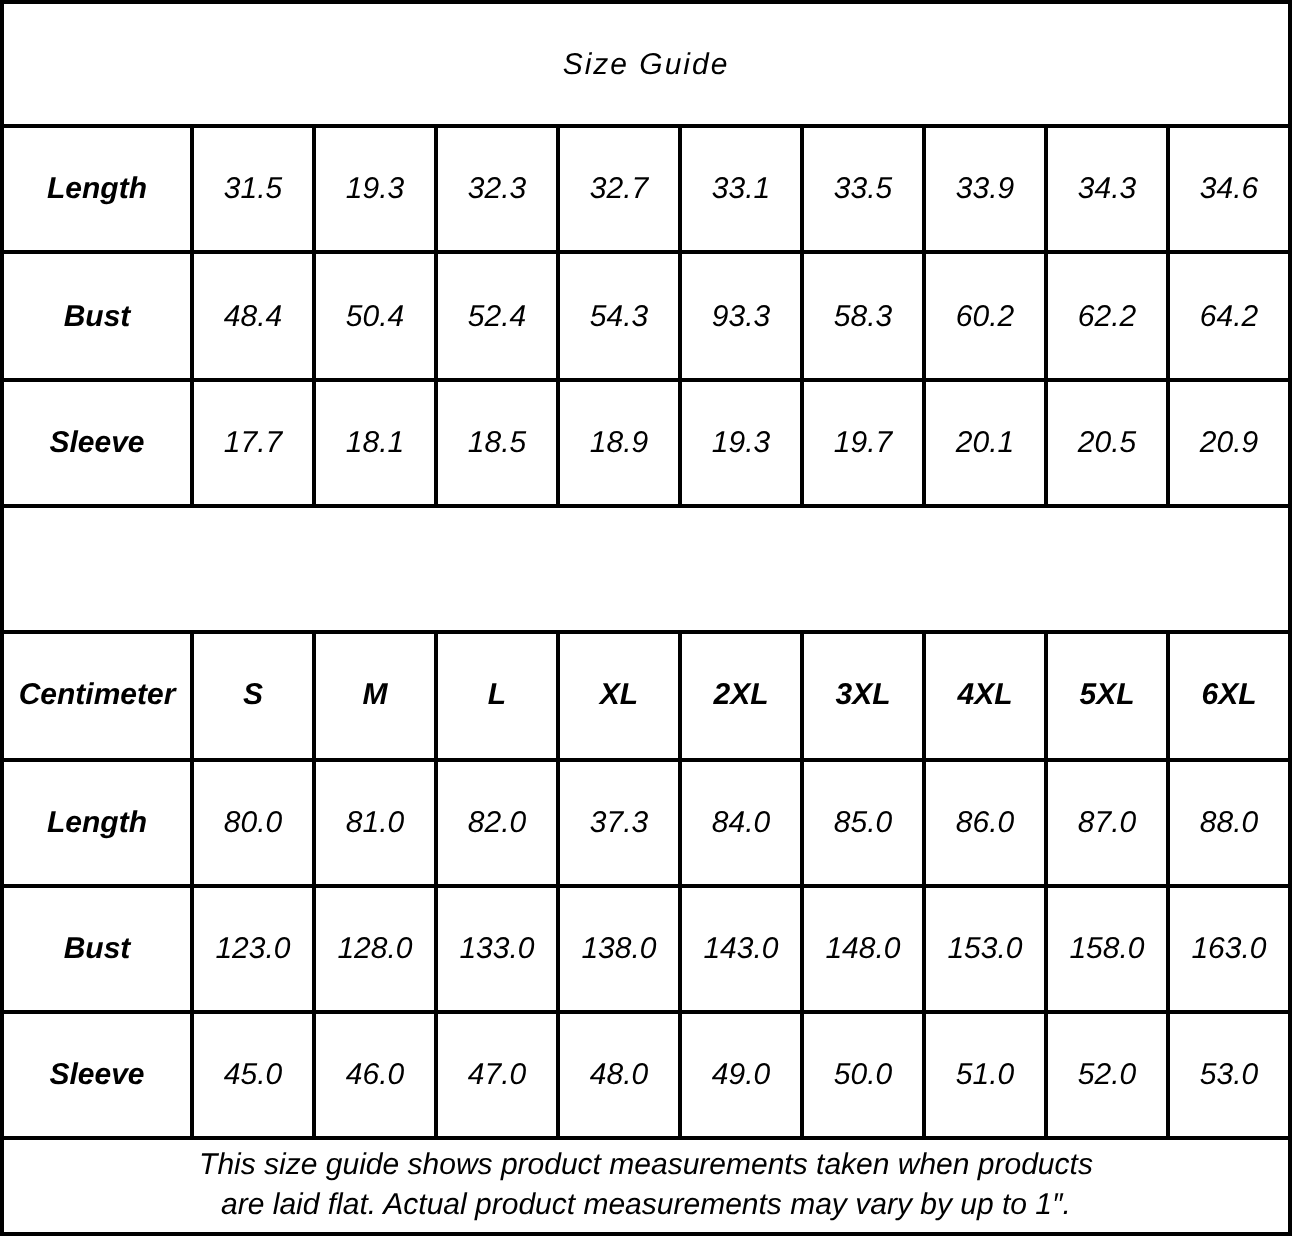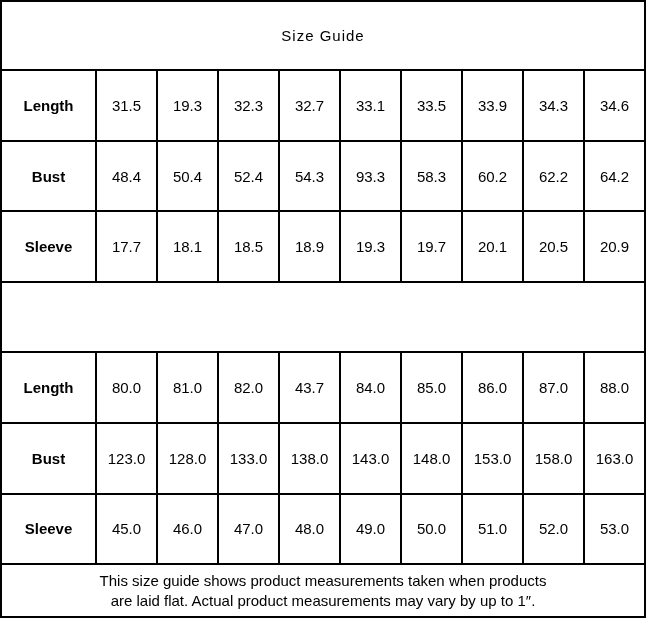--- a/index.html
+++ b/index.html
@@ -17,20 +17,21 @@
     width: 646px;
     height: 618px;
     background: var(--bg-color);
   }
   table.guide {
     width: 646px;
     height: 618px;
     border-collapse: collapse;
     table-layout: fixed;
     background: var(--bg-color);
+    font-style: italic;
   }
   col.label-col { width: 95px; }
   table.guide th,
   table.guide td {
     border: 2px solid var(--border-color);
     text-align: center;
     vertical-align: middle;
     padding: 0;
     color: var(--text-color);
     font-family: "Liberation Sans", "DejaVu Sans", sans-serif;
@@ -110,25 +111,37 @@
           <td>20.9</td>
         </tr>
       </tbody>
     <tbody>
       <tr>
         <td colspan="10" class="gap-cell"></td>
       </tr>
     </tbody>
     <tbody data-table="1">
         <tr>
+          <th>Centimeter</th>
+          <th>S</th>
+          <th>M</th>
+          <th>L</th>
+          <th>XL</th>
+          <th>2XL</th>
+          <th>3XL</th>
+          <th>4XL</th>
+          <th>5XL</th>
+          <th>6XL</th>
+        </tr>
+        <tr>
           <th>Length</th>
           <td>80.0</td>
           <td>81.0</td>
           <td>82.0</td>
-          <td>43.7</td>
+          <td>37.3</td>
           <td>84.0</td>
           <td>85.0</td>
           <td>86.0</td>
           <td>87.0</td>
           <td>88.0</td>
         </tr>
         <tr>
           <th>Bust</th>
           <td>123.0</td>
           <td>128.0</td>

